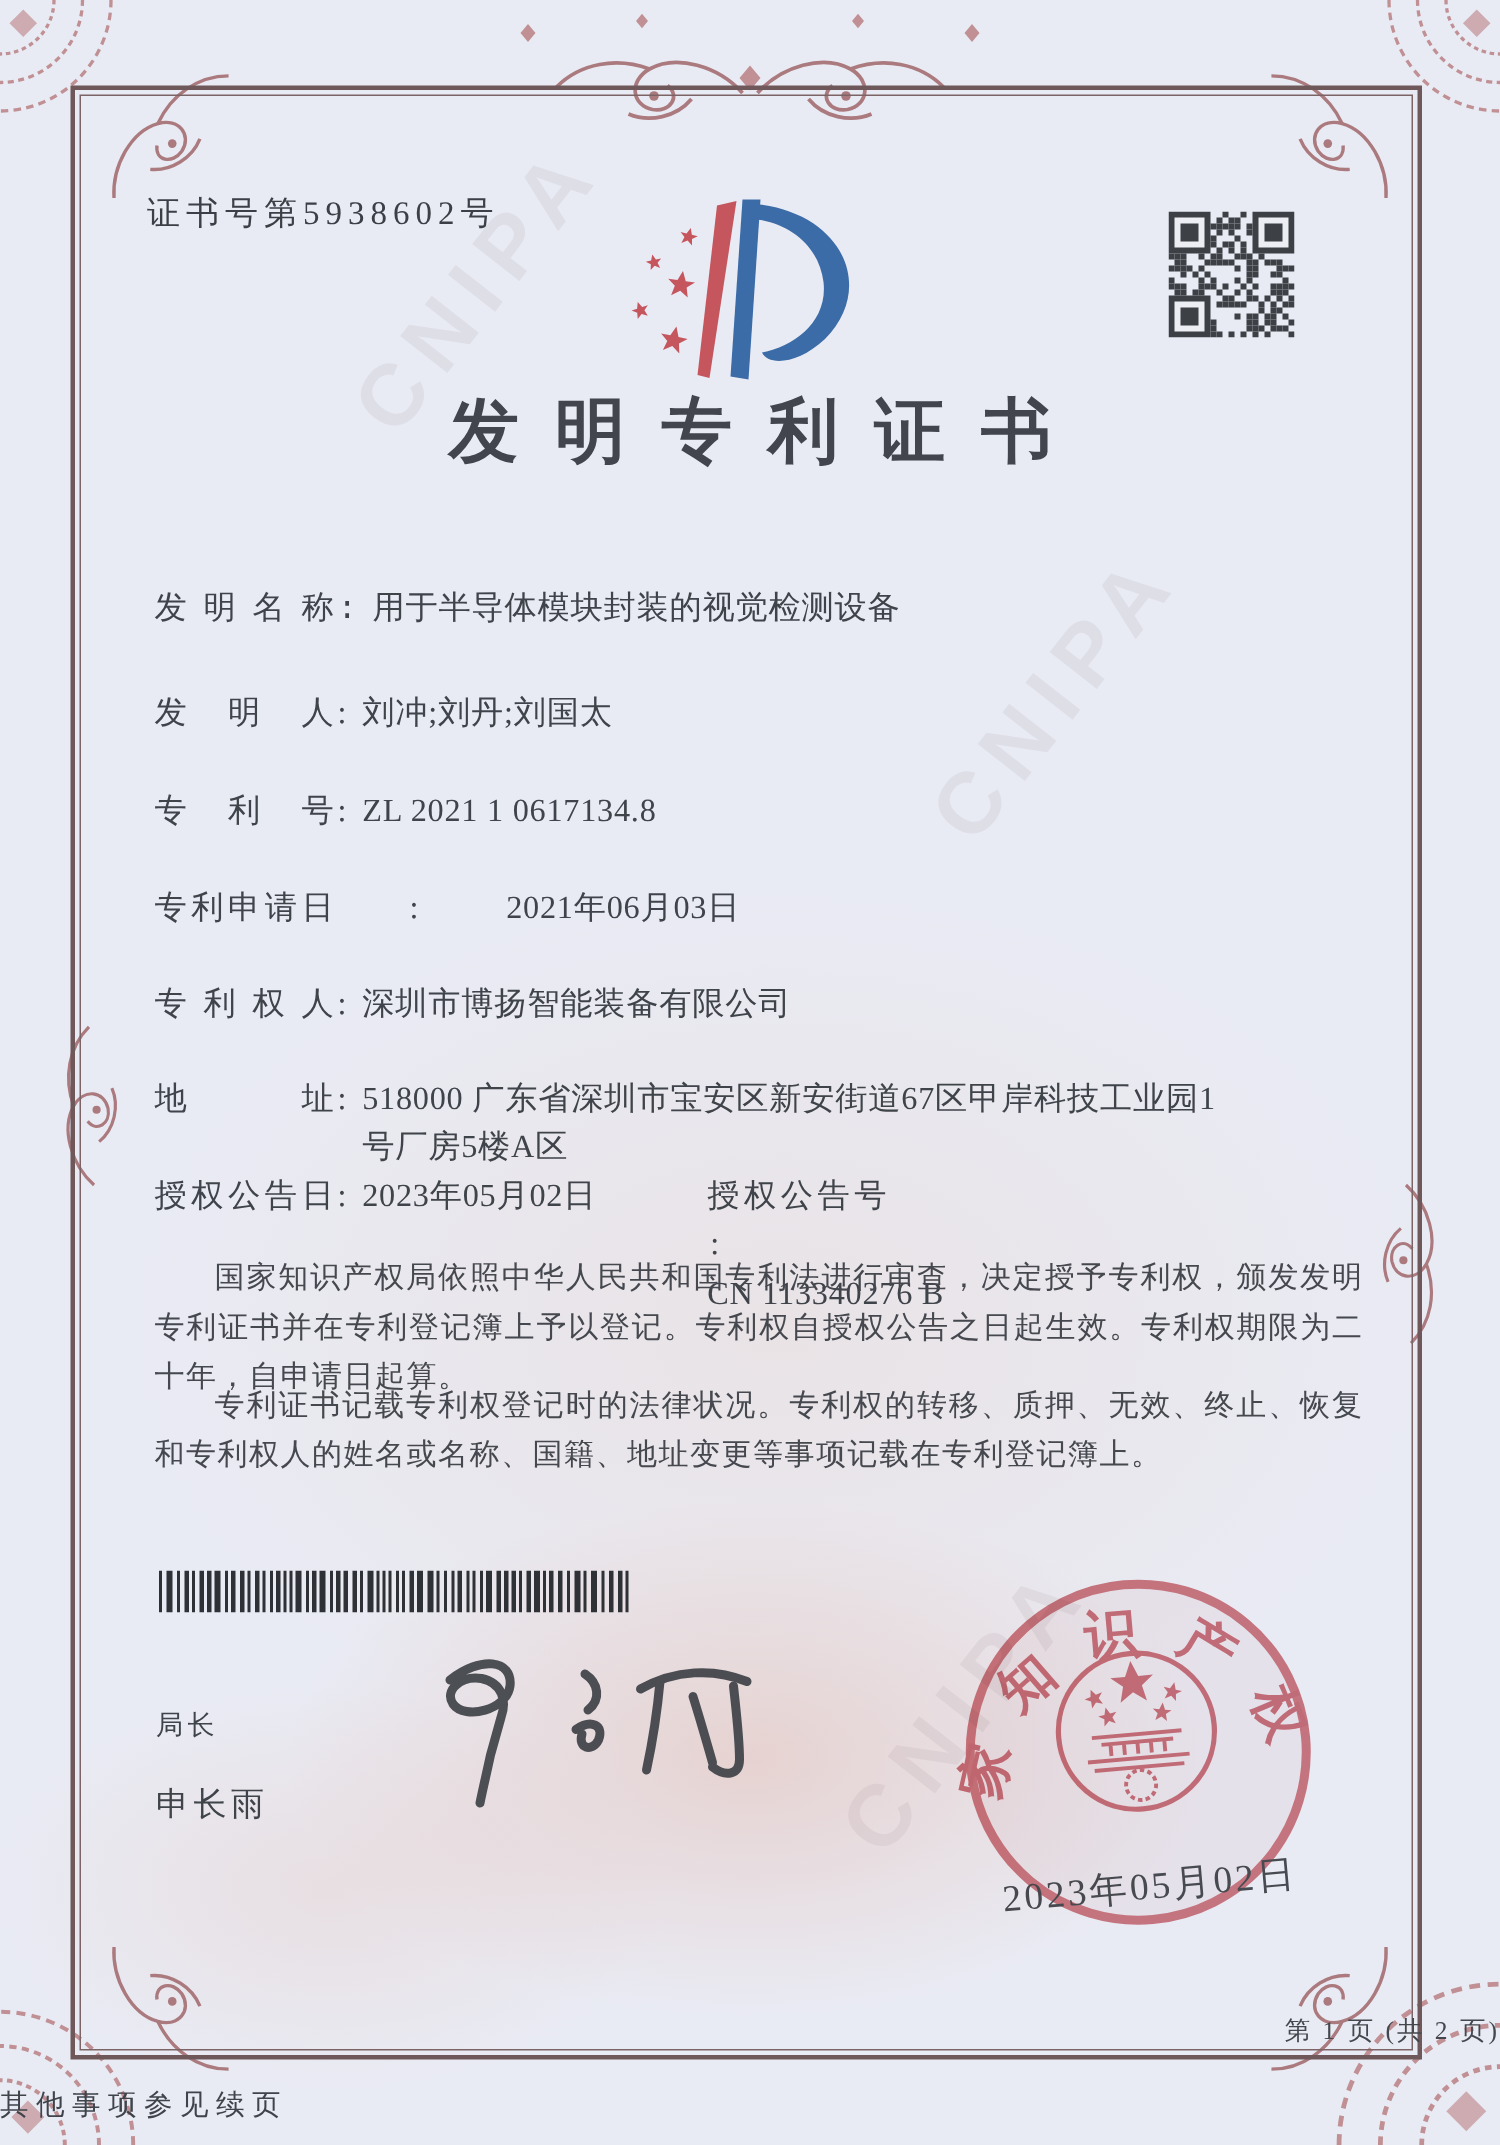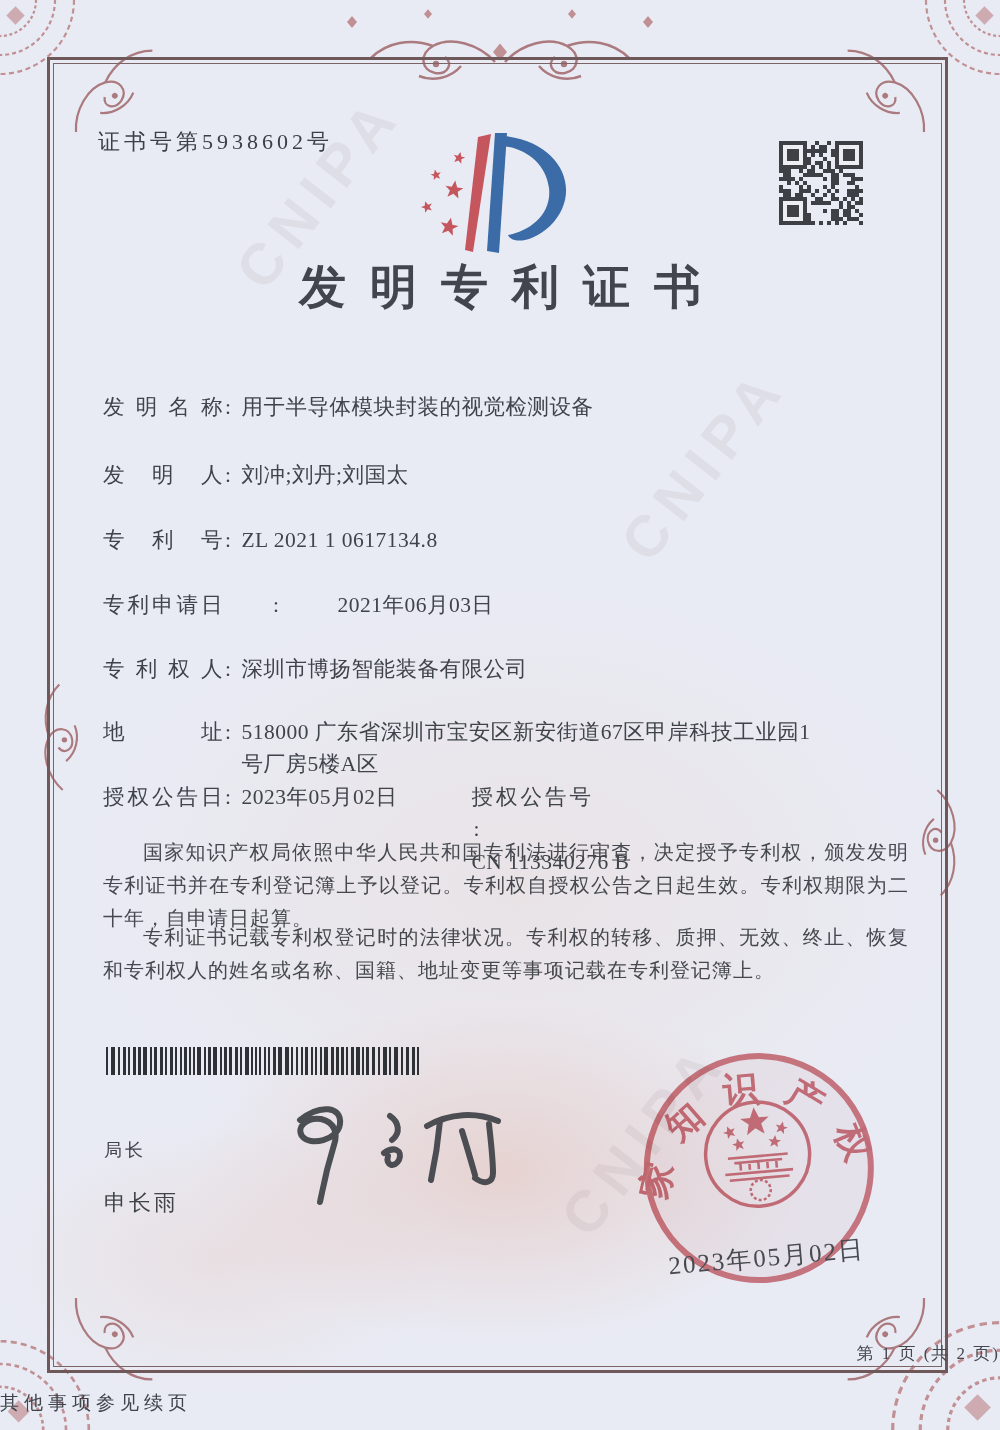--- a/index.html
+++ b/index.html
@@ -253,21 +253,21 @@
       <rect x="56" y="0" width="28" height="28" fill="#3d4145"></rect>
       <rect x="60" y="4" width="20" height="20" fill="#eceef4"></rect>
       <rect x="64" y="8" width="12" height="12" fill="#3d4145"></rect>
       <rect x="0" y="56" width="28" height="28" fill="#3d4145"></rect>
       <rect x="4" y="60" width="20" height="20" fill="#eceef4"></rect>
       <rect x="8" y="64" width="12" height="12" fill="#3d4145"></rect>
     </svg>
 
   <div class="title">发明专利证书</div>
 
-  <div class="row" style="top:391px;">
+  <div class="row" style="top:391px;font-family:Liberation Mono, monospace;">
     <span class="flabel">发明名称</span>
       <span class="colon">:</span>
     <span class="fvalue">用于半导体模块封装的视觉检测设备</span>
   </div>
   <div class="row" style="top:459px;">
     <span class="flabel">发明人</span>
       <span class="colon">:</span>
     <span class="fvalue">刘冲;刘丹;刘国太</span>
   </div>
   <div class="row" style="top:524px;">

